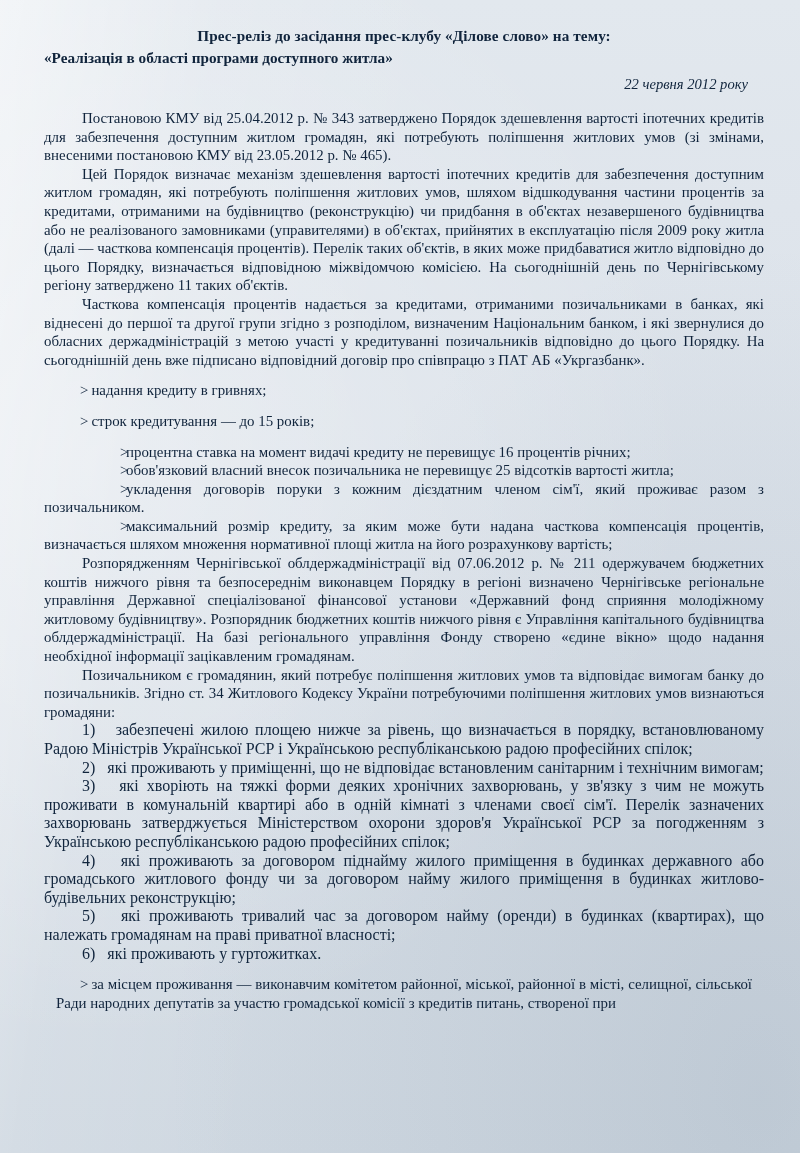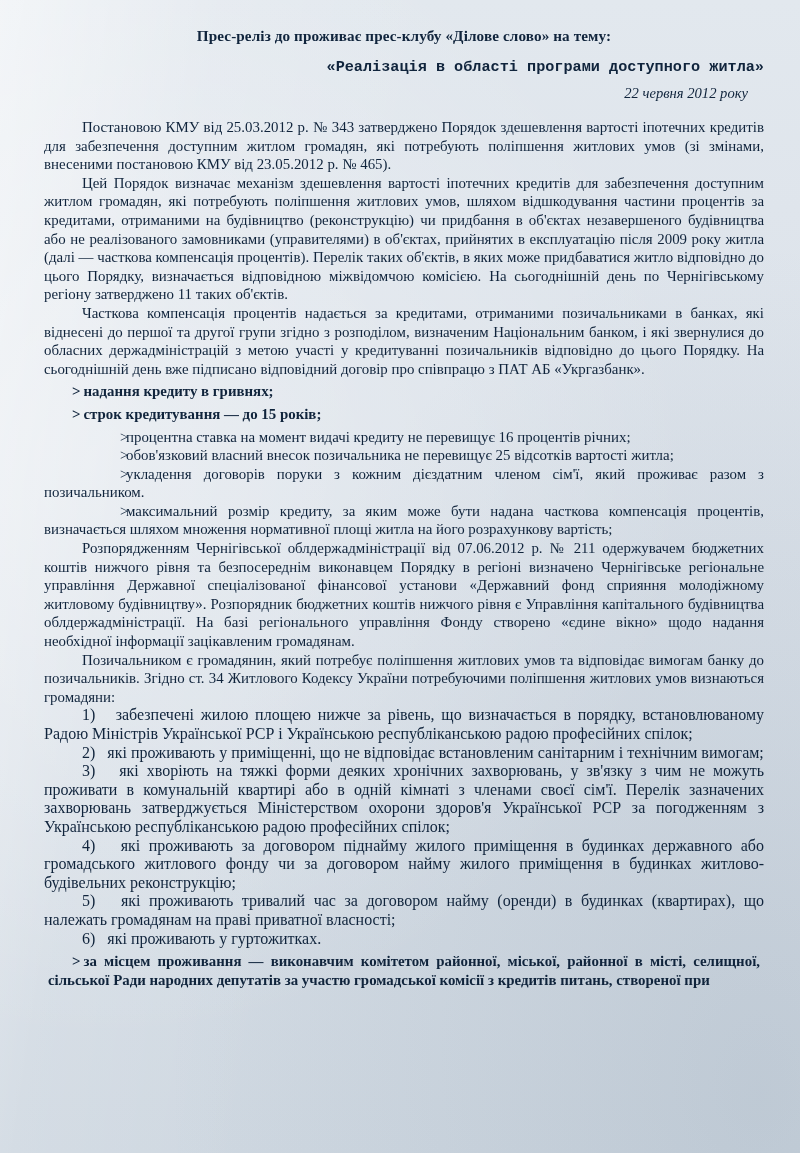--- a/index.html
+++ b/index.html
@@ -39,26 +39,25 @@
     z-index: 2;
   }
   .title {
     text-align: center;
     font-weight: bold;
     font-size: 15.2px;
     line-height: 20px;
     letter-spacing: 0.1px;
   }
   .title-line2 {
-    text-align: right;
+    text-align: left;
     font-weight: bold;
     font-size: 15.2px;
     line-height: 20px;
-    margin-top: 11px;
-    font-family: Liberation Mono, monospace;
+    margin-top: 2px;
   }
   .date {
     text-align: right;
     font-style: italic;
     font-size: 14.6px;
     margin-top: 8px;
     margin-right: 16px;
   }
   p.para {
     text-align: justify;
@@ -69,23 +68,22 @@
     text-indent: 38px;
     hyphens: none;
   }
   p.first {
     margin-top: 16px;
   }
   .bullet {
     text-align: justify;
     font-size: 14.9px;
     line-height: 18.6px;
-    margin: 4px;
+    margin: 12px;
     text-indent: 24px;
-    font-weight: bold;
   }
   .bullet .gt, .bullet-wide .gt {
     font-family: "Liberation Serif", serif;
   }
   .dash-item {
     text-align: justify;
     font-size: 14.9px;
     line-height: 18.6px;
     margin: 0;
     text-indent: 38px;
@@ -101,25 +99,25 @@
     margin: 0;
     text-indent: 38px;
   }
 </style>
 </head>
 <body>
 
 <div id="page">
   <div class="doc">
 
-    <div class="title">Прес-реліз до проживає прес-клубу «Ділове слово» на тему:</div>
+    <div class="title">Прес-реліз до засідання прес-клубу «Ділове слово» на тему:</div>
     <div class="title-line2">«Реалізація в області програми доступного житла»</div>
     <div class="date">22 червня 2012 року</div>
 
-    <p class="para first">Постановою КМУ від 25.03.2012 р. № 343 затверджено Порядок здешевлення вартості іпотечних кредитів для забезпечення доступним житлом громадян, які потребують поліпшення житлових умов (зі змінами, внесеними постановою КМУ від 23.05.2012 р. № 465).</p>
+    <p class="para first">Постановою КМУ від 25.04.2012 р. № 343 затверджено Порядок здешевлення вартості іпотечних кредитів для забезпечення доступним житлом громадян, які потребують поліпшення житлових умов (зі змінами, внесеними постановою КМУ від 23.05.2012 р. № 465).</p>
     <p class="para">Цей Порядок визначає механізм здешевлення вартості іпотечних кредитів для забезпечення доступним житлом громадян, які потребують поліпшення житлових умов, шляхом відшкодування частини процентів за кредитами, отриманими на будівництво (реконструкцію) чи придбання в об'єктах незавершеного будівництва або не реалізованого замовниками (управителями) в об'єктах, прийнятих в експлуатацію після 2009 року житла (далі — часткова компенсація процентів). Перелік таких об'єктів, в яких може придбаватися житло відповідно до цього Порядку, визначається відповідною міжвідомчою комісією. На сьогоднішній день по Чернігівському регіону затверджено 11 таких об'єктів.</p>
     <p class="para">Часткова компенсація процентів надається за кредитами, отриманими позичальниками в банках, які віднесені до першої та другої групи згідно з розподілом, визначеним Національним банком, і які звернулися до обласних держадміністрацій з метою участі у кредитуванні позичальників відповідно до цього Порядку. На сьогоднішній день вже підписано відповідний договір про співпрацю з ПАТ АБ «Укргазбанк».</p>
 
     <p class="bullet"><span class="gt">&gt;</span> <span>надання кредиту в гривнях;</span></p>
     <p class="bullet"><span class="gt">&gt;</span> <span>строк кредитування — до 15 років;</span></p>
     <p class="dash-item"><span class="marker"><span class="gt">&gt;</span></span><span>процентна ставка на момент видачі кредиту не перевищує 16 процентів річних;</span></p>
     <p class="dash-item"><span class="marker"><span class="gt">&gt;</span></span><span>обов'язковий власний внесок позичальника не перевищує 25 відсотків вартості житла;</span></p>
     <p class="dash-item"><span class="marker"><span class="gt">&gt;</span></span><span>укладення договорів поруки з кожним дієздатним членом сім'ї, який проживає разом з позичальником.</span></p>
     <p class="dash-item"><span class="marker"><span class="gt">&gt;</span></span><span>максимальний розмір кредиту, за яким може бути надана часткова компенсація процентів, визначається шляхом множення нормативної площі житла на його розрахункову вартість;</span></p>
 

